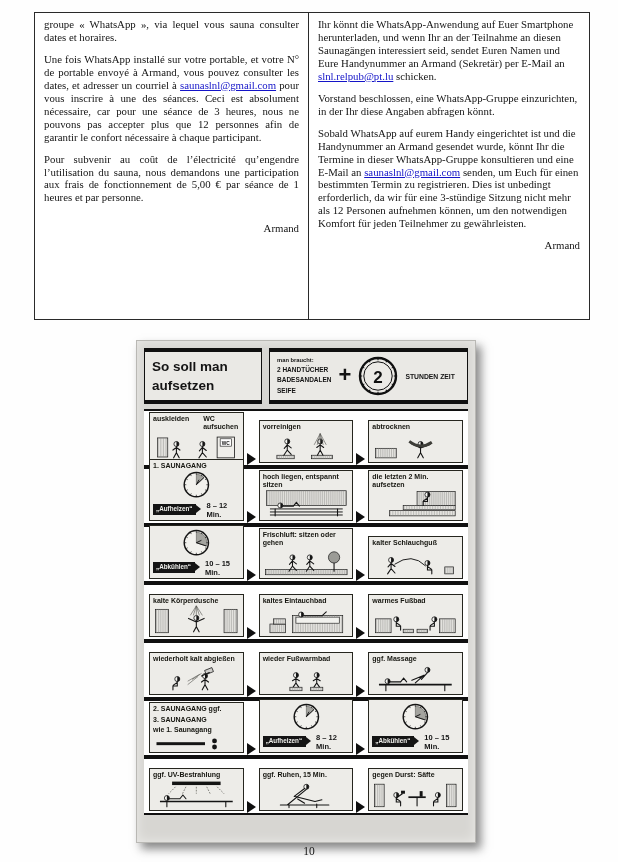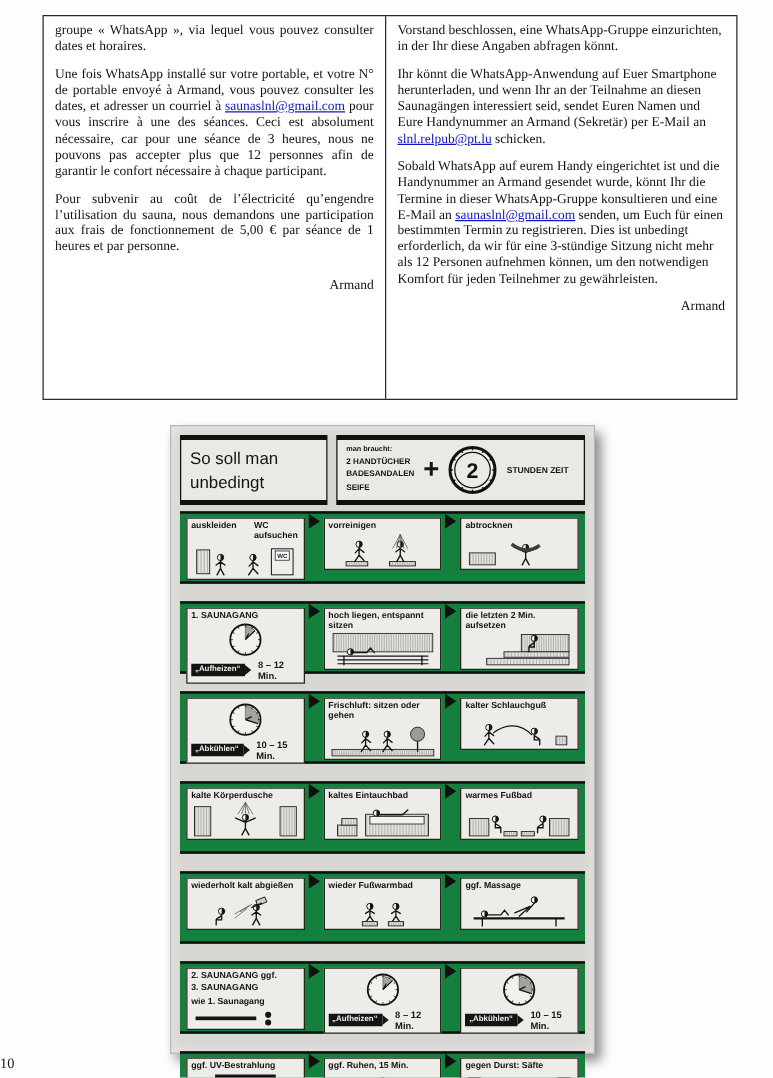--- a/index.html
+++ b/index.html
@@ -30,38 +30,38 @@
     background:#d7d6d2;border:1px solid #b9b8b4;
     box-shadow:5px 6px 9px rgba(40,40,40,.55), inset 0 0 12px rgba(255,255,255,.5);
     padding:7px;font-family:"Liberation Sans",sans-serif;
   }
   .pheader{display:flex;gap:7px;height:56px;margin-bottom:5px;}
   .ptitle{
     width:118px;background:#eae9e5;
     border-top:4px solid #101010;border-bottom:4px solid #101010;
     border-left:1.2px solid #101010;border-right:1.2px solid #101010;
     display:flex;flex-direction:column;justify-content:space-evenly;
-    padding:2px 7px;font-weight:normal;font-size:13.5px;color:#141414;
+    padding:2px 7px;font-weight:bold;font-size:13.5px;color:#141414;
   }
   .pneeds{
     flex:1;background:#eae9e5;
     border-top:4px solid #101010;border-bottom:4px solid #101010;
     border-left:1.2px solid #101010;border-right:1.2px solid #101010;
     display:flex;align-items:center;gap:7px;padding:0 7px;
   }
   .needs-list{font-weight:bold;font-size:6.5px;line-height:1.55;color:#141414;}
   .needs-intro{font-size:5.8px;}
   .plus-sign{font-weight:bold;font-size:22px;line-height:1;margin-top:-3px;}
   .hdr-clock{width:40px;height:40px;flex:0 0 auto;}
   .stunden{font-weight:bold;font-size:6.8px;}
 
   .prow{
-    display:flex;align-items:flex-start;height:58px;margin-bottom:14px;
+    display:flex;align-items:flex-end;height:58px;margin-bottom:0;
     border-top:2.5px solid #101010;border-bottom:2.5px solid #101010;
-    background:#15803d;
+    background:#ffffff;
   }
   .rowbar{width:5px;background:#101010;flex:0 0 auto;}
   .sep{width:15px;flex:0 0 auto;display:flex;align-items:center;justify-content:center;}
   .arrow-right{
     width:0;height:0;border-left:9px solid #101010;
     border-top:6.5px solid transparent;border-bottom:6.5px solid transparent;
   }
   .panel{
     flex:1;min-width:0;margin:2.5px 0;background:#edece8;border:1px solid #26261f;
     padding:2px 3px 1px 3px;display:flex;flex-direction:column;position:relative;overflow:hidden;
@@ -75,47 +75,47 @@
   .flag{
     position:relative;background:#141414;color:#f0f0ec;
     font-size:6.3px;font-weight:bold;line-height:1;padding:2px 4px 2px 3px;margin-right:5px;
   }
   .flag::after{
     content:"";position:absolute;left:100%;top:50%;margin-top:-4px;
     border-left:5px solid #141414;border-top:4px solid transparent;border-bottom:4px solid transparent;
   }
 
   .page-number{
-    position:absolute;left:0;right:0;top:845px;
+    position:absolute;left:0;right:0;top:845px;text-align:center;
     font-size:11.5px;color:#141414;
   }
 </style>
 </head>
 <body>
 
 <div class="notice">
   <div class="col col-left" id="col-left">
-      <p><span>groupe « WhatsApp », via lequel vous pouvez consulter dates et horaires.</span></p>
+      <p><span>groupe « WhatsApp », via lequel vous sauna consulter dates et horaires.</span></p>
       <p><span>Une fois WhatsApp installé sur votre portable, et votre N° de portable envoyé à Armand, vous pouvez consulter les dates, et adresser un courriel à </span><a class="email-link">saunaslnl@gmail.com</a><span> pour vous inscrire à une des séances. Ceci est absolument nécessaire, car pour une séance de 3 heures, nous ne pouvons pas accepter plus que 12 personnes afin de garantir le confort nécessaire à chaque participant.</span></p>
       <p><span>Pour subvenir au coût de l’électricité qu’engendre l’utilisation du sauna, nous demandons une participation aux frais de fonctionnement de 5,00 € par séance de 1 heures et par personne.</span></p>
       <div class="signature sig-left">Armand</div>
     </div>
   <div class="col col-right" id="col-right">
+      <p><span>Ihr könnt die WhatsApp-Anwendung auf Euer Smartphone herunterladen, und wenn Ihr an der Teilnahme an diesen Saunagängen interessiert seid, sendet Euren Namen und Eure Handynummer an Armand (Sekretär) per E-Mail an </span><a class="email-link">slnl.relpub@pt.lu</a><span> schicken.</span></p>
       <p><span>Vorstand beschlossen, eine WhatsApp-Gruppe einzurichten, in der Ihr diese Angaben abfragen könnt.</span></p>
-      <p><span>Ihr könnt die WhatsApp-Anwendung auf Euer Smartphone herunterladen, und wenn Ihr an der Teilnahme an diesen Saunagängen interessiert seid, sendet Euren Namen und Eure Handynummer an Armand (Sekretär) per E-Mail an </span><a class="email-link">slnl.relpub@pt.lu</a><span> schicken.</span></p>
       <p><span>Sobald WhatsApp auf eurem Handy eingerichtet ist und die Handynummer an Armand gesendet wurde, könnt Ihr die Termine in dieser WhatsApp-Gruppe konsultieren und eine E-Mail an </span><a class="email-link">saunaslnl@gmail.com</a><span> senden, um Euch für einen bestimmten Termin zu registrieren. Dies ist unbedingt erforderlich, da wir für eine 3-stündige Sitzung nicht mehr als 12 Personen aufnehmen können, um den notwendigen Komfort für jeden Teilnehmer zu gewährleisten.</span></p>
       <div class="signature sig-right">Armand</div>
     </div>
 </div>
 
 <div class="poster">
   <div class="pheader">
     <div class="ptitle">
       <span>So soll man</span>
-      <span>unbedingt</span>
+      <span>aufsetzen</span>
     </div>
     <div class="pneeds">
       <div class="needs-list">
         <div class="needs-intro">man braucht:</div>
         <div>2 HANDTÜCHER</div>
         <div>BADESANDALEN</div>
         <div>SEIFE</div>
       </div>
       <div class="plus-sign">+</div>
       <svg class="hdr-clock" viewBox="0 0 40 40">

